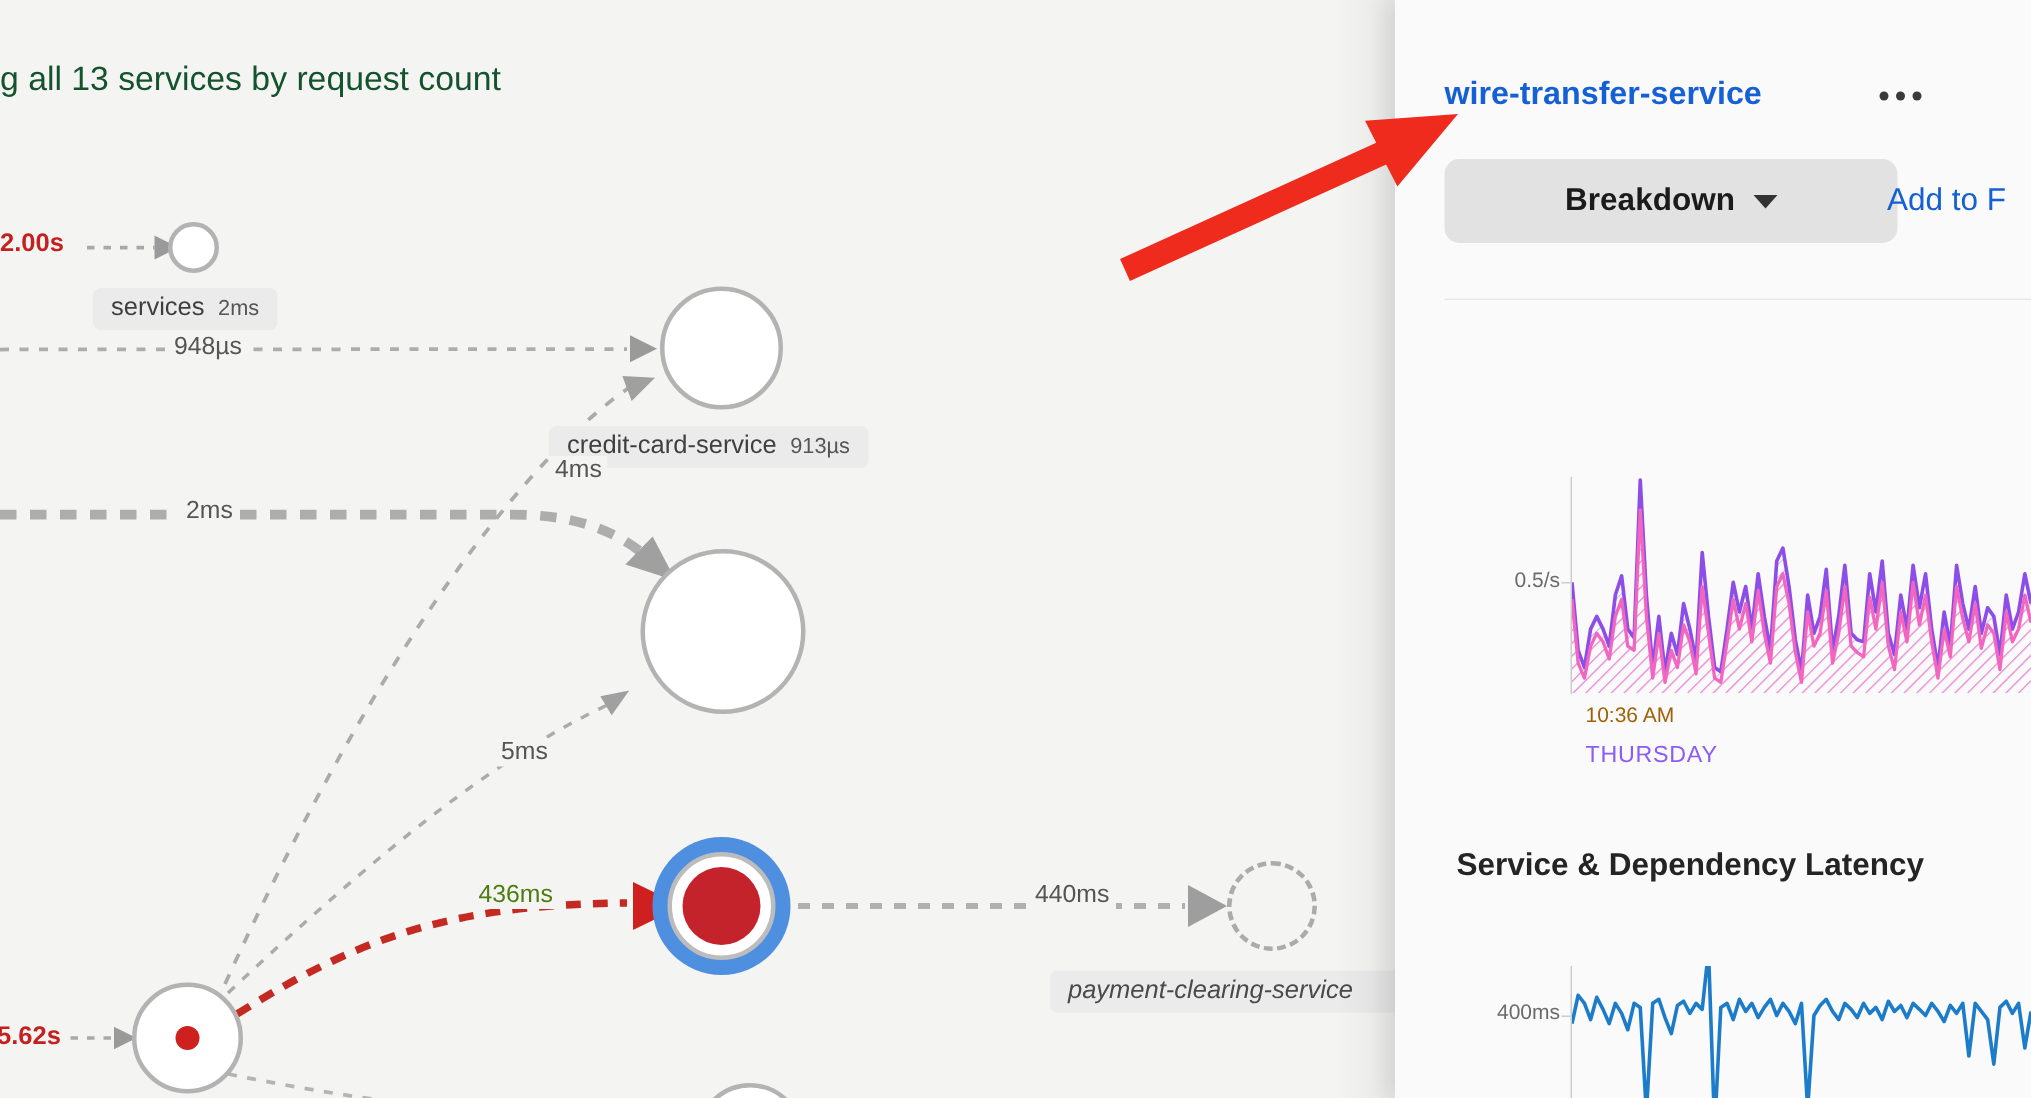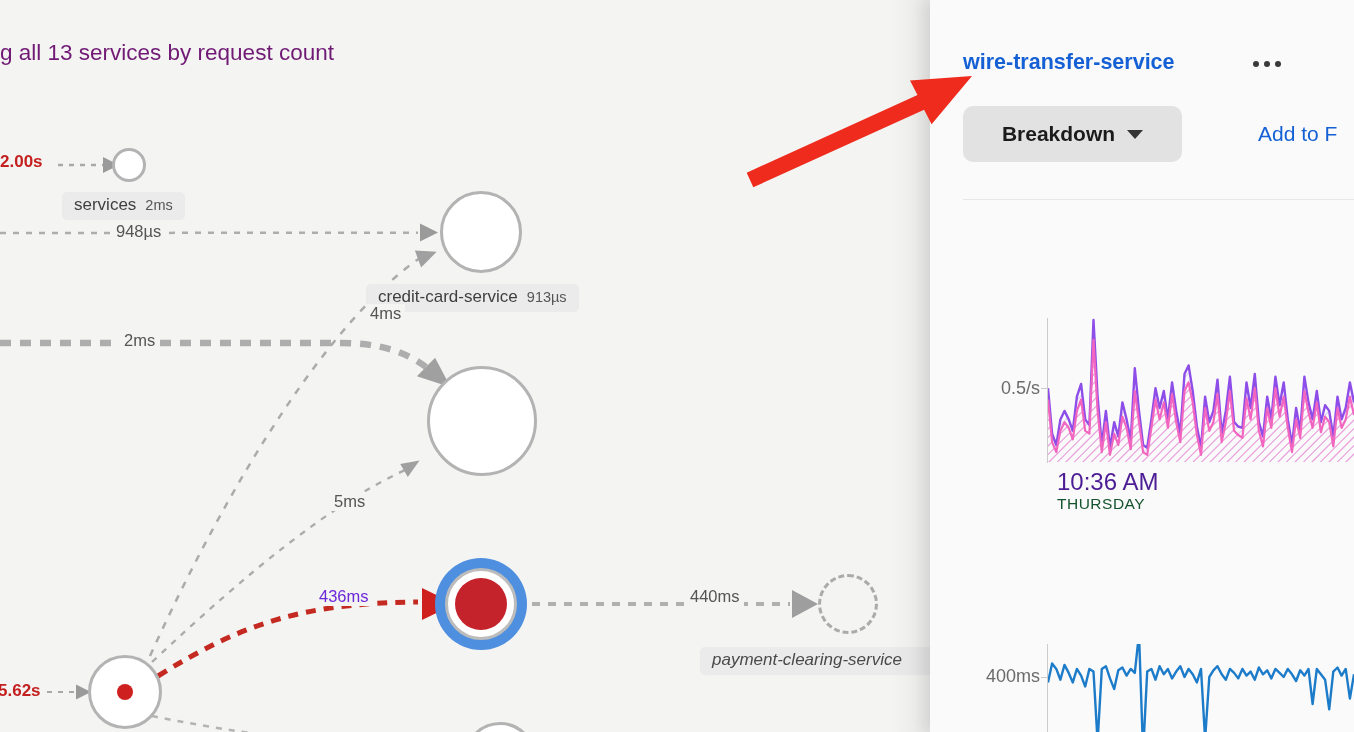--- a/index.html
+++ b/index.html
@@ -6,21 +6,21 @@
   html,body { width:1354px; height:732px; overflow:hidden;
     font-family:"Liberation Sans","DejaVu Sans",sans-serif; background:#f4f4f3; }
   .stage { position:relative; width:1354px; height:732px; overflow:hidden; }
 
   
   .map { position:absolute; left:0; top:0; width:930px; height:732px; background:#f4f4f3; }
   .map-fade { position:absolute; right:0; top:0; width:40px; height:732px;
     background:linear-gradient(to right, rgba(0,0,0,0), rgba(0,0,0,0.05)); pointer-events:none; }
   .edges { position:absolute; left:0; top:0; }
 
-  .heading { position:absolute; left:0; top:40px; font-size:22.5px; color:#701a75; white-space:nowrap; }
+  .heading { position:absolute; left:0; top:40px; font-size:22.5px; color:#14532d; white-space:nowrap; }
   .switch-btn { position:absolute; left:440px; top:27px; width:514px; height:55px;
     background:#fbfbfb; border:1.5px solid #414141; border-radius:6px;
     font-size:22px; font-weight:bold; color:#1f1f1f; display:flex; align-items:center;
     justify-content:center; white-space:nowrap; overflow:hidden; }
 
   .node { position:absolute; border-radius:50%; background:#fff; border:3px solid #b3b3b3; }
   .node.inferred { background:transparent; border:3px dashed #ababab; }
   .ring { position:absolute; border-radius:50%; background:#4e8fe0; }
   .core { position:absolute; border-radius:50%; background:#c5232c; }
   .dot { position:absolute; border-radius:50%; background:#cf2020; }
@@ -34,42 +34,42 @@
     background:#f4f4f3; padding:0 4px; }
   .elabel.red { color:#c4201f; font-weight:bold; font-size:17px; }
 
   
   .panel { position:absolute; left:930px; top:0; width:424px; height:732px;
     background:#fafafa; box-shadow:-7px 0 14px rgba(0,0,0,0.09); z-index:10; overflow:hidden; }
   .svc-link { position:absolute; left:33px; top:50px; font-size:21.5px; font-weight:bold;
     color:#1560d4; white-space:nowrap; }
   .more { position:absolute; left:323px; top:61px; display:flex; gap:5px; }
   .more i { width:6px; height:6px; border-radius:50%; background:#3a3a3a; }
-  .breakdown { position:absolute; left:33px; top:106px; width:219px; height:56px;
+  .breakdown { position:absolute; left:33px; top:106px; width:302px; height:56px;
     background:#e2e2e2; border-radius:10px; display:flex; align-items:center;
     justify-content:center; gap:12px; }
   .breakdown .lbl { font-size:21px; font-weight:bold; color:#1b1b1b; }
   .caret { width:0; height:0; border-left:8px solid transparent; border-right:8px solid transparent;
     border-top:9px solid #333; }
   .add-filter { position:absolute; left:328px; top:122px; font-size:21px; color:#1560d4;
     white-space:nowrap; }
   .divider { position:absolute; left:33px; right:0; top:199px; height:1px; background:#e7e7e7; }
   .sec-title { position:absolute; left:41px; font-size:21px; font-weight:bold; color:#242424;
     white-space:nowrap; }
   .sec-title.t1 { top:241px; } .sec-title.t2 { top:565px; }
   .yaxis { position:absolute; width:1px; background:#ccc; }
   .ax1 { left:117px; top:318px; height:145px; } .ax2 { left:117px; top:644px; height:88px; }
-  .ytick { position:absolute; width:82px; text-align:right; font-size:18px; color:#6b6b6b; }
+  .ytick { position:absolute; width:82px; text-align:right; font-size:14px; color:#6b6b6b; }
   .yt1 { left:28px; top:378px; } .yt2 { left:28px; top:666px; }
   .tickmark { position:absolute; width:6px; height:1px; background:#ccc; }
   .tm1 { left:111px; top:388px; } .tm2 { left:111px; top:677px; }
   .chart { position:absolute; left:118px; }
   .c1 { top:318px; } .c2 { top:644px; }
-  .xtime { position:absolute; left:127px; top:468px; font-size:24px; color:#4c1d95; }
-  .xday  { position:absolute; left:127px; top:495px; font-size:15.5px; color:#14532d; letter-spacing:0.5px; }
+  .xtime { position:absolute; left:127px; top:468px; font-size:14px; color:#a16207; }
+  .xday  { position:absolute; left:127px; top:495px; font-size:15.5px; color:#8b5cf6; letter-spacing:0.5px; }
 
   
   .annot { position:absolute; left:0; top:0; z-index:50; pointer-events:none; }
 </style>
 </head>
 <body>
 
 <div class="stage">
 
   <div class="map">
@@ -126,21 +126,21 @@
     </div>
     <div class="nlabel inferred-label" style="left:700px; top:647px; width:280px;">
       <span>payment-clearing-service</span>
     </div>
 
     <div class="elabel red" style="left:-4px; top:152px;">2.00s</div>
     <div class="elabel" style="left:112px; top:222px;">948µs</div>
     <div class="elabel" style="left:120px; top:331px;">2ms</div>
     <div class="elabel" style="left:326px; top:304px;margin-left:40px;">4ms</div>
     <div class="elabel" style="left:330px; top:492px;">5ms</div>
-    <div class="elabel" style="left:315px; top:587px; color:#6d28d9;">436ms</div>
+    <div class="elabel" style="left:315px; top:587px; color:#4d7c0f;">436ms</div>
     <div class="elabel" style="left:686px; top:587px;">440ms</div>
     <div class="elabel red" style="left:-6px; top:681px;">5.62s</div>
 
     <div class="heading">g all 13 services by request count</div>
 
     <div class="map-fade"></div>
   </div>
 
   <div class="panel">
     <div class="svc-link">wire-transfer-service</div>
@@ -173,20 +173,21 @@
       </defs>
       <path id="req-area" fill="url(#hatchL)" stroke="none" d="M0,144 L0.0,70.2 L4.1,115.6 L8.3,127.0 L12.4,101.4 L16.5,92.9 L20.7,101.4 L24.8,112.8 L28.9,78.7 L33.1,65.9 L37.2,101.4 L41.4,107.1 L45.5,2.0 L49.6,78.7 L53.8,127.0 L57.9,92.9 L62.0,129.8 L66.2,104.2 L70.3,118.4 L74.4,84.4 L78.6,101.4 L82.7,122.7 L86.8,50.3 L91.0,92.9 L95.1,127.0 L99.2,129.8 L103.4,101.4 L107.5,70.2 L111.6,90.0 L115.8,73.0 L119.9,101.4 L124.1,64.5 L128.2,92.9 L132.3,115.6 L136.5,56.0 L140.6,47.4 L144.7,73.0 L148.9,108.5 L153.0,129.8 L157.1,78.7 L161.3,104.2 L165.4,92.9 L169.5,61.6 L173.7,115.6 L177.8,92.9 L181.9,58.8 L186.1,104.2 L190.2,108.5 L194.4,109.9 L198.5,64.5 L202.6,90.0 L206.8,56.0 L210.9,104.2 L215.0,118.4 L219.2,78.7 L223.3,101.4 L227.4,58.8 L231.6,87.2 L235.7,64.5 L239.8,101.4 L244.0,127.0 L248.1,90.0 L252.2,112.8 L256.4,58.8 L260.5,84.4 L264.6,101.4 L268.8,73.0 L272.9,104.2 L277.1,87.2 L281.2,92.9 L285.3,118.4 L289.5,78.7 L293.6,101.4 L297.7,90.0 L301.9,64.5 L306.0,84.4 L306,144 Z"></path>
       <path id="err-area" fill="url(#hatchP)" stroke="none" d="M0,144 L0.0,81.5 L4.1,124.1 L8.3,134.1 L12.4,112.8 L16.5,104.2 L20.7,109.9 L24.8,121.3 L28.9,92.9 L33.1,81.5 L37.2,112.8 L41.4,115.6 L45.5,21.9 L49.6,92.9 L53.8,134.1 L57.9,104.2 L62.0,136.9 L66.2,115.6 L70.3,127.0 L74.4,98.6 L78.6,109.9 L82.7,131.2 L86.8,73.0 L91.0,104.2 L95.1,134.1 L99.2,136.9 L103.4,109.9 L107.5,81.5 L111.6,101.4 L115.8,84.4 L119.9,109.9 L124.1,75.8 L128.2,104.2 L132.3,124.1 L136.5,73.0 L140.6,64.5 L144.7,84.4 L148.9,117.0 L153.0,136.9 L157.1,90.0 L161.3,112.8 L165.4,104.2 L169.5,75.8 L173.7,124.1 L177.8,104.2 L181.9,73.0 L186.1,112.8 L190.2,117.0 L194.4,119.9 L198.5,80.1 L202.6,101.4 L206.8,70.2 L210.9,112.8 L215.0,128.4 L219.2,90.0 L223.3,109.9 L227.4,70.2 L231.6,98.6 L235.7,78.7 L239.8,109.9 L244.0,134.1 L248.1,101.4 L252.2,119.9 L256.4,73.0 L260.5,94.3 L264.6,109.9 L268.8,84.4 L272.9,114.2 L277.1,98.6 L281.2,104.2 L285.3,128.4 L289.5,90.0 L293.6,109.9 L297.7,101.4 L301.9,78.7 L306.0,97.1 L306,144 Z"></path>
       <polyline id="req-line" fill="none" stroke-width="2.4" stroke-linejoin="round" points="0.0,70.2 4.1,115.6 8.3,127.0 12.4,101.4 16.5,92.9 20.7,101.4 24.8,112.8 28.9,78.7 33.1,65.9 37.2,101.4 41.4,107.1 45.5,2.0 49.6,78.7 53.8,127.0 57.9,92.9 62.0,129.8 66.2,104.2 70.3,118.4 74.4,84.4 78.6,101.4 82.7,122.7 86.8,50.3 91.0,92.9 95.1,127.0 99.2,129.8 103.4,101.4 107.5,70.2 111.6,90.0 115.8,73.0 119.9,101.4 124.1,64.5 128.2,92.9 132.3,115.6 136.5,56.0 140.6,47.4 144.7,73.0 148.9,108.5 153.0,129.8 157.1,78.7 161.3,104.2 165.4,92.9 169.5,61.6 173.7,115.6 177.8,92.9 181.9,58.8 186.1,104.2 190.2,108.5 194.4,109.9 198.5,64.5 202.6,90.0 206.8,56.0 210.9,104.2 215.0,118.4 219.2,78.7 223.3,101.4 227.4,58.8 231.6,87.2 235.7,64.5 239.8,101.4 244.0,127.0 248.1,90.0 252.2,112.8 256.4,58.8 260.5,84.4 264.6,101.4 268.8,73.0 272.9,104.2 277.1,87.2 281.2,92.9 285.3,118.4 289.5,78.7 293.6,101.4 297.7,90.0 301.9,64.5 306.0,84.4" stroke="#8d4de8"></polyline>
       <polyline id="err-line" fill="none" stroke-width="2.2" stroke-linejoin="round" points="0.0,81.5 4.1,124.1 8.3,134.1 12.4,112.8 16.5,104.2 20.7,109.9 24.8,121.3 28.9,92.9 33.1,81.5 37.2,112.8 41.4,115.6 45.5,21.9 49.6,92.9 53.8,134.1 57.9,104.2 62.0,136.9 66.2,115.6 70.3,127.0 74.4,98.6 78.6,109.9 82.7,131.2 86.8,73.0 91.0,104.2 95.1,134.1 99.2,136.9 103.4,109.9 107.5,81.5 111.6,101.4 115.8,84.4 119.9,109.9 124.1,75.8 128.2,104.2 132.3,124.1 136.5,73.0 140.6,64.5 144.7,84.4 148.9,117.0 153.0,136.9 157.1,90.0 161.3,112.8 165.4,104.2 169.5,75.8 173.7,124.1 177.8,104.2 181.9,73.0 186.1,112.8 190.2,117.0 194.4,119.9 198.5,80.1 202.6,101.4 206.8,70.2 210.9,112.8 215.0,128.4 219.2,90.0 223.3,109.9 227.4,70.2 231.6,98.6 235.7,78.7 239.8,109.9 244.0,134.1 248.1,101.4 252.2,119.9 256.4,73.0 260.5,94.3 264.6,109.9 268.8,84.4 272.9,114.2 277.1,98.6 281.2,104.2 285.3,128.4 289.5,90.0 293.6,109.9 297.7,101.4 301.9,78.7 306.0,97.1" stroke="#f266c0"></polyline>
     </svg>
 
     <div class="xtime">10:36 AM</div>
     <div class="xday">THURSDAY</div>
 
+    <div class="sec-title t2">Service &amp; Dependency Latency</div>
     <div class="yaxis ax2"></div>
     <div class="tickmark tm2"></div>
     <div class="ytick yt2">400ms</div>
 
     <svg class="chart c2" id="lat-chart" width="306" height="88" viewBox="0 0 306 88">
       <polyline id="lat-line" fill="none" stroke-width="2.4" stroke-linejoin="round" points="0.0,38.4 4.1,19.5 8.3,24.9 12.4,35.7 16.5,20.9 20.7,28.9 24.8,38.4 28.9,24.9 33.1,31.6 37.2,42.5 41.4,24.9 45.5,27.6 49.6,97.8 53.8,24.9 57.9,22.2 62.0,34.4 66.2,45.1 70.3,26.3 74.4,23.5 78.6,31.6 82.7,24.9 86.8,28.9 91.0,-10.2 95.1,108.6 99.2,27.6 103.4,24.9 107.5,35.7 111.6,22.2 115.8,30.3 119.9,24.9 124.1,34.4 128.2,27.6 132.3,22.2 136.5,33.0 140.6,24.9 144.7,30.3 148.9,38.4 153.0,24.9 157.1,95.1 161.3,33.0 165.4,26.3 169.5,22.2 173.7,30.3 177.8,35.7 181.9,24.9 186.1,28.9 190.2,34.4 194.4,24.9 198.5,31.6 202.6,27.6 206.8,35.7 210.9,23.5 215.0,30.3 219.2,26.3 223.3,34.4 227.4,24.9 231.6,28.9 235.7,33.0 239.8,24.9 244.0,30.3 248.1,37.0 252.2,26.3 256.4,31.6 260.5,24.9 264.6,60.0 268.8,24.9 272.9,30.3 277.1,35.7 281.2,65.4 285.3,27.6 289.5,23.5 293.6,31.6 297.7,24.9 301.9,54.6 306.0,30.3" stroke="#1d7cc9"></polyline>
     </svg>
   </div>
 
   <svg class="annot" width="1354" height="732">

